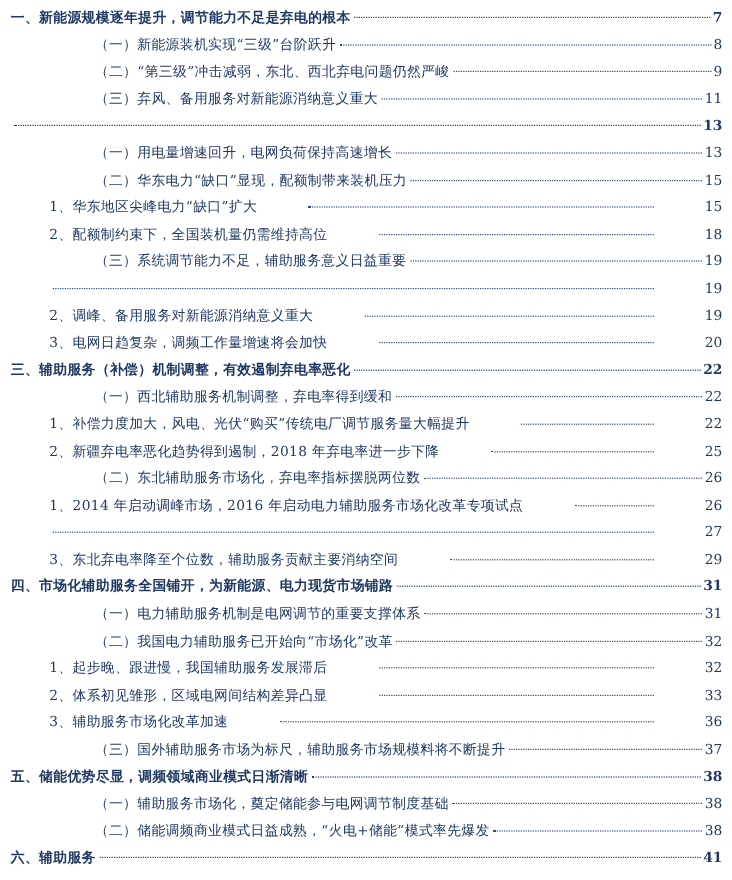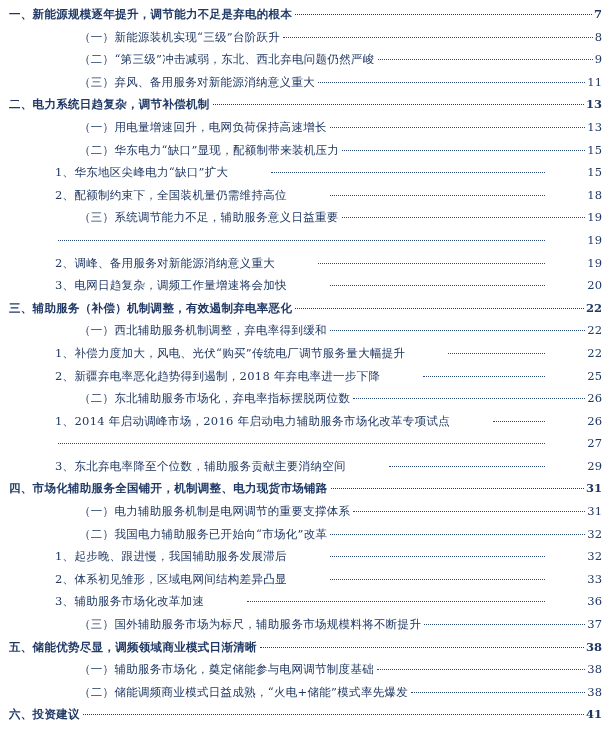--- a/index.html
+++ b/index.html
@@ -39,21 +39,21 @@
     transform: translateY(-3px);
     min-width: 10px;
   }
   .toc-row .pagenum {
     flex: 0 0 auto;
     text-align: right;
   }
   .level1 { font-weight: bold; padding-left: 9px; }
   .level1 .leader { border-bottom: 1.6px dotted #1F3864; }
   .level2 { padding-left: 33px; margin-left: 46px; }
-  .level3 { padding-left: 55px; gap: 40px; }
+  .level3 { padding-left: 41px; gap: 40px; }
 </style>
 </head>
 <body>
 
 <div id="toc">
     <div class="toc-row level1">
       <span class="title">一、新能源规模逐年提升，调节能力不足是弃电的根本</span>
       <span class="leader"></span>
       <span class="pagenum">7</span>
     </div>
@@ -66,21 +66,20 @@
       <span class="title">（二）“第三级”冲击减弱，东北、西北弃电问题仍然严峻</span>
       <span class="leader"></span>
       <span class="pagenum">9</span>
     </div>
     <div class="toc-row level2">
       <span class="title">（三）弃风、备用服务对新能源消纳意义重大</span>
       <span class="leader"></span>
       <span class="pagenum">11</span>
     </div>
     <div class="toc-row level1">
-      <span class="title">二、电力系统日趋复杂，调节补偿机制</span>
       <span class="leader"></span>
       <span class="pagenum">13</span>
     </div>
     <div class="toc-row level2">
       <span class="title">（一）用电量增速回升，电网负荷保持高速增长</span>
       <span class="leader"></span>
       <span class="pagenum">13</span>
     </div>
     <div class="toc-row level2">
       <span class="title">（二）华东电力“缺口”显现，配额制带来装机压力</span>
@@ -149,21 +148,21 @@
     <div class="toc-row level3">
       <span class="leader"></span>
       <span class="pagenum">27</span>
     </div>
     <div class="toc-row level3">
       <span class="title">3、东北弃电率降至个位数，辅助服务贡献主要消纳空间</span>
       <span class="leader"></span>
       <span class="pagenum">29</span>
     </div>
     <div class="toc-row level1">
-      <span class="title">四、市场化辅助服务全国铺开，机制调整、电力现货市场铺路</span>
+      <span class="title">四、市场化辅助服务全国铺开，为新能源、电力现货市场铺路</span>
       <span class="leader"></span>
       <span class="pagenum">31</span>
     </div>
     <div class="toc-row level2">
       <span class="title">（一）电力辅助服务机制是电网调节的重要支撑体系</span>
       <span class="leader"></span>
       <span class="pagenum">31</span>
     </div>
     <div class="toc-row level2">
       <span class="title">（二）我国电力辅助服务已开始向“市场化”改革</span>
@@ -199,17 +198,17 @@
       <span class="title">（一）辅助服务市场化，奠定储能参与电网调节制度基础</span>
       <span class="leader"></span>
       <span class="pagenum">38</span>
     </div>
     <div class="toc-row level2">
       <span class="title">（二）储能调频商业模式日益成熟，“火电+储能”模式率先爆发</span>
       <span class="leader"></span>
       <span class="pagenum">38</span>
     </div>
     <div class="toc-row level1">
-      <span class="title">六、投资建议</span>
+      <span class="title">六、辅助服务</span>
       <span class="leader"></span>
       <span class="pagenum">41</span>
     </div>
   </div>
 
 </body></html>

